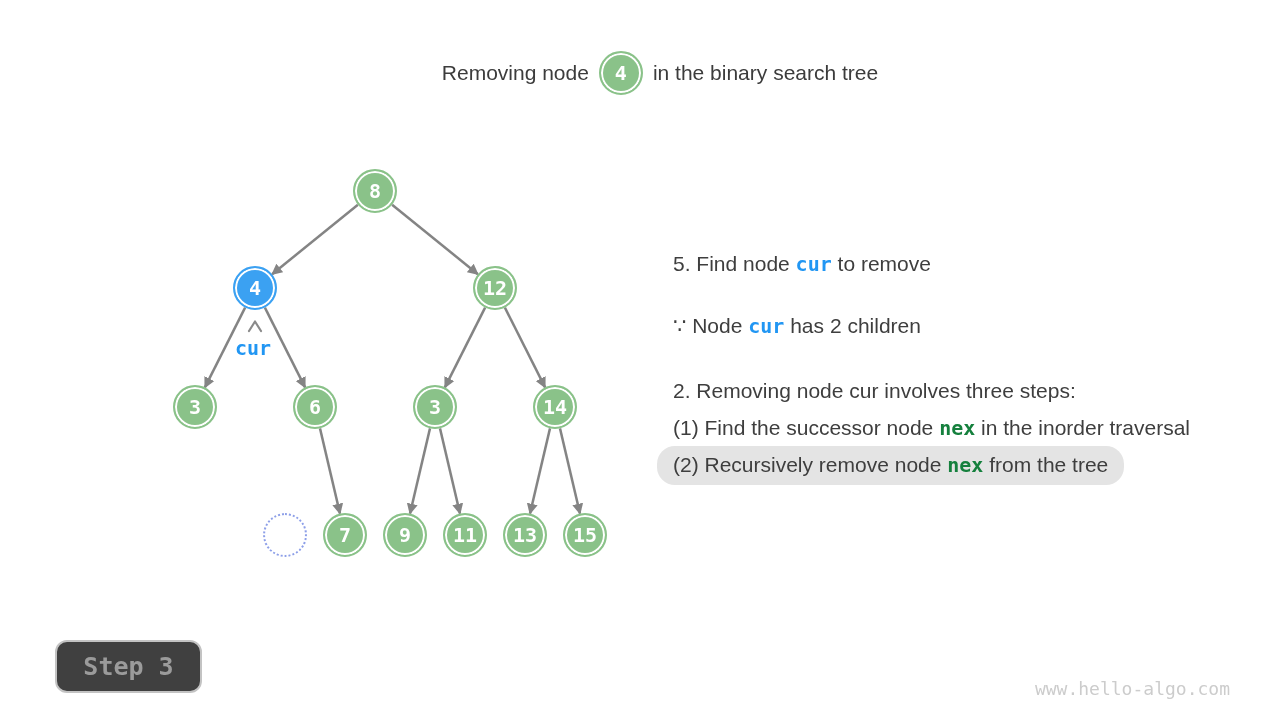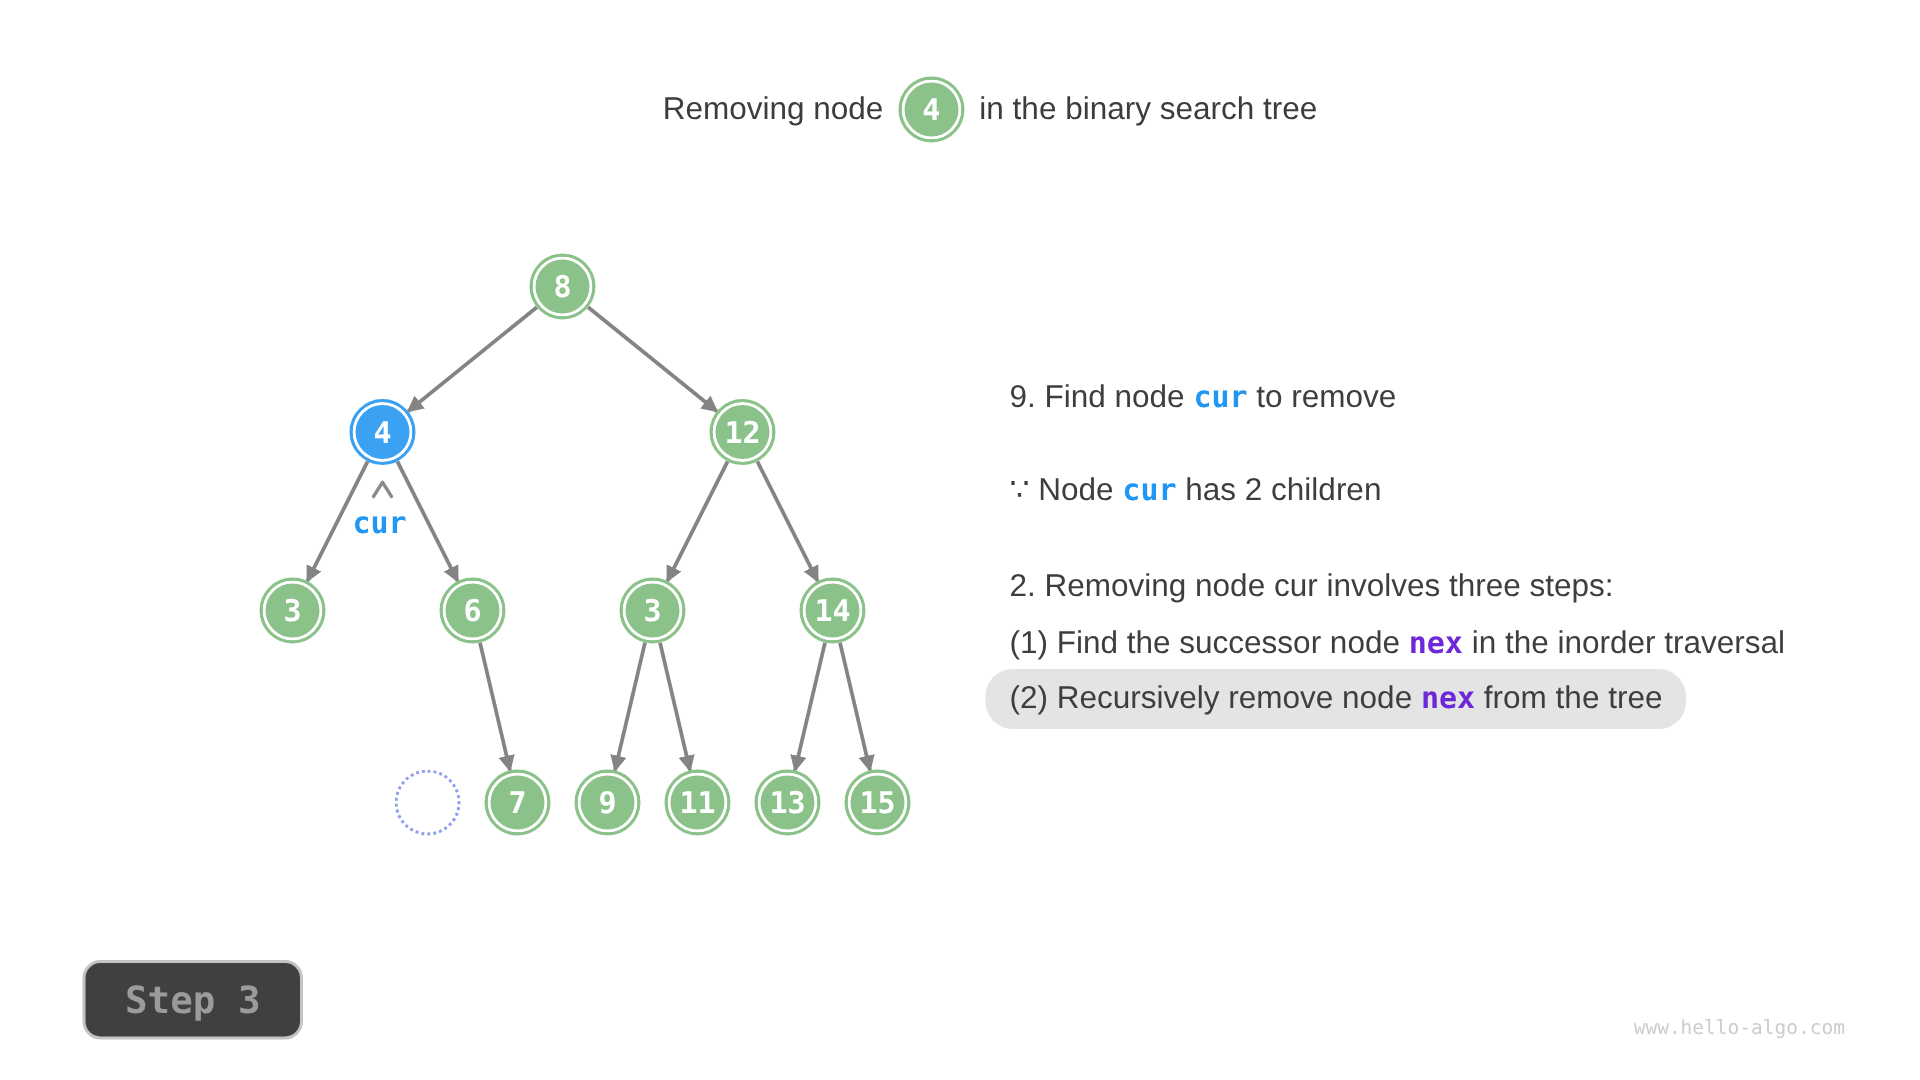--- a/index.html
+++ b/index.html
@@ -35,38 +35,38 @@
   .cur-label {
     position: absolute; left: 203px; top: 336px; width: 60px; text-align: center;
     font-family: "DejaVu Sans Mono", monospace; font-weight: bold;
     font-size: 20px; color: #2196f3;
   }
 
   
   .note { position: absolute; left: 653px; font-size: 21px; color: #3e3e3e; white-space: nowrap; }
   .code { font-family: "DejaVu Sans Mono", monospace; font-weight: bold; font-size: 20px; }
   .code.cur { color: #2196f3; }
-  .code.nex { color: #6d28d9; }
+  .code.nex { color: #15803d; }
   .note-highlight {
     position: absolute; left: 637px; top: 446px;
     background: #e4e4e4; border-radius: 18px; padding: 7px 16px 8px 16px;
     font-size: 21px; color: #3e3e3e; white-space: nowrap;
   }
 
   
   .step-badge {
     position: absolute; left: 35px; top: 640px; width: 147px; height: 53px;
     border: 2px solid #c3c3c3; border-radius: 12px; background: #404040;
     display: flex; align-items: center; justify-content: center;
     font-family: "DejaVu Sans Mono", monospace; font-weight: bold;
     font-size: 25px; color: #9b9b9b;
   }
   .watermark {
     position: absolute; right: 70px; top: 678px;
-    font-family: "DejaVu Sans Mono", monospace; font-size: 13px; color: #cccccc;
+    font-family: "DejaVu Sans Mono", monospace; font-size: 18px; color: #cccccc;
   }
 </style>
 </head>
 <body>
 
 <div class="stage">
 
   <div class="title-row">
     <span>Removing node</span>
     <span class="node green title-node">
@@ -131,21 +131,21 @@
   <div class="node green" style="left:483px; top:513px;">
     <span>13</span>
     </div>
   <div class="node green" style="left:543px; top:513px;">
     <span>15</span>
     </div>
 
   <div class="cur-label">cur</div>
 
   <div class="note" style="top:252px;">
-    <span>9. Find node </span><span class="code cur">cur</span><span> to remove</span>
+    <span>5. Find node </span><span class="code cur">cur</span><span> to remove</span>
   </div>
   <div class="note" style="top:314px;">
     <span>∵ Node </span><span class="code cur">cur</span><span> has 2 children</span>
   </div>
   <div class="note" style="top:379px;">
     <span>2. Removing node cur involves three steps:</span>
   </div>
   <div class="note" style="top:416px;">
     <span>(1) Find the successor node </span><span class="code nex">nex</span><span> in the inorder traversal</span>
   </div>

